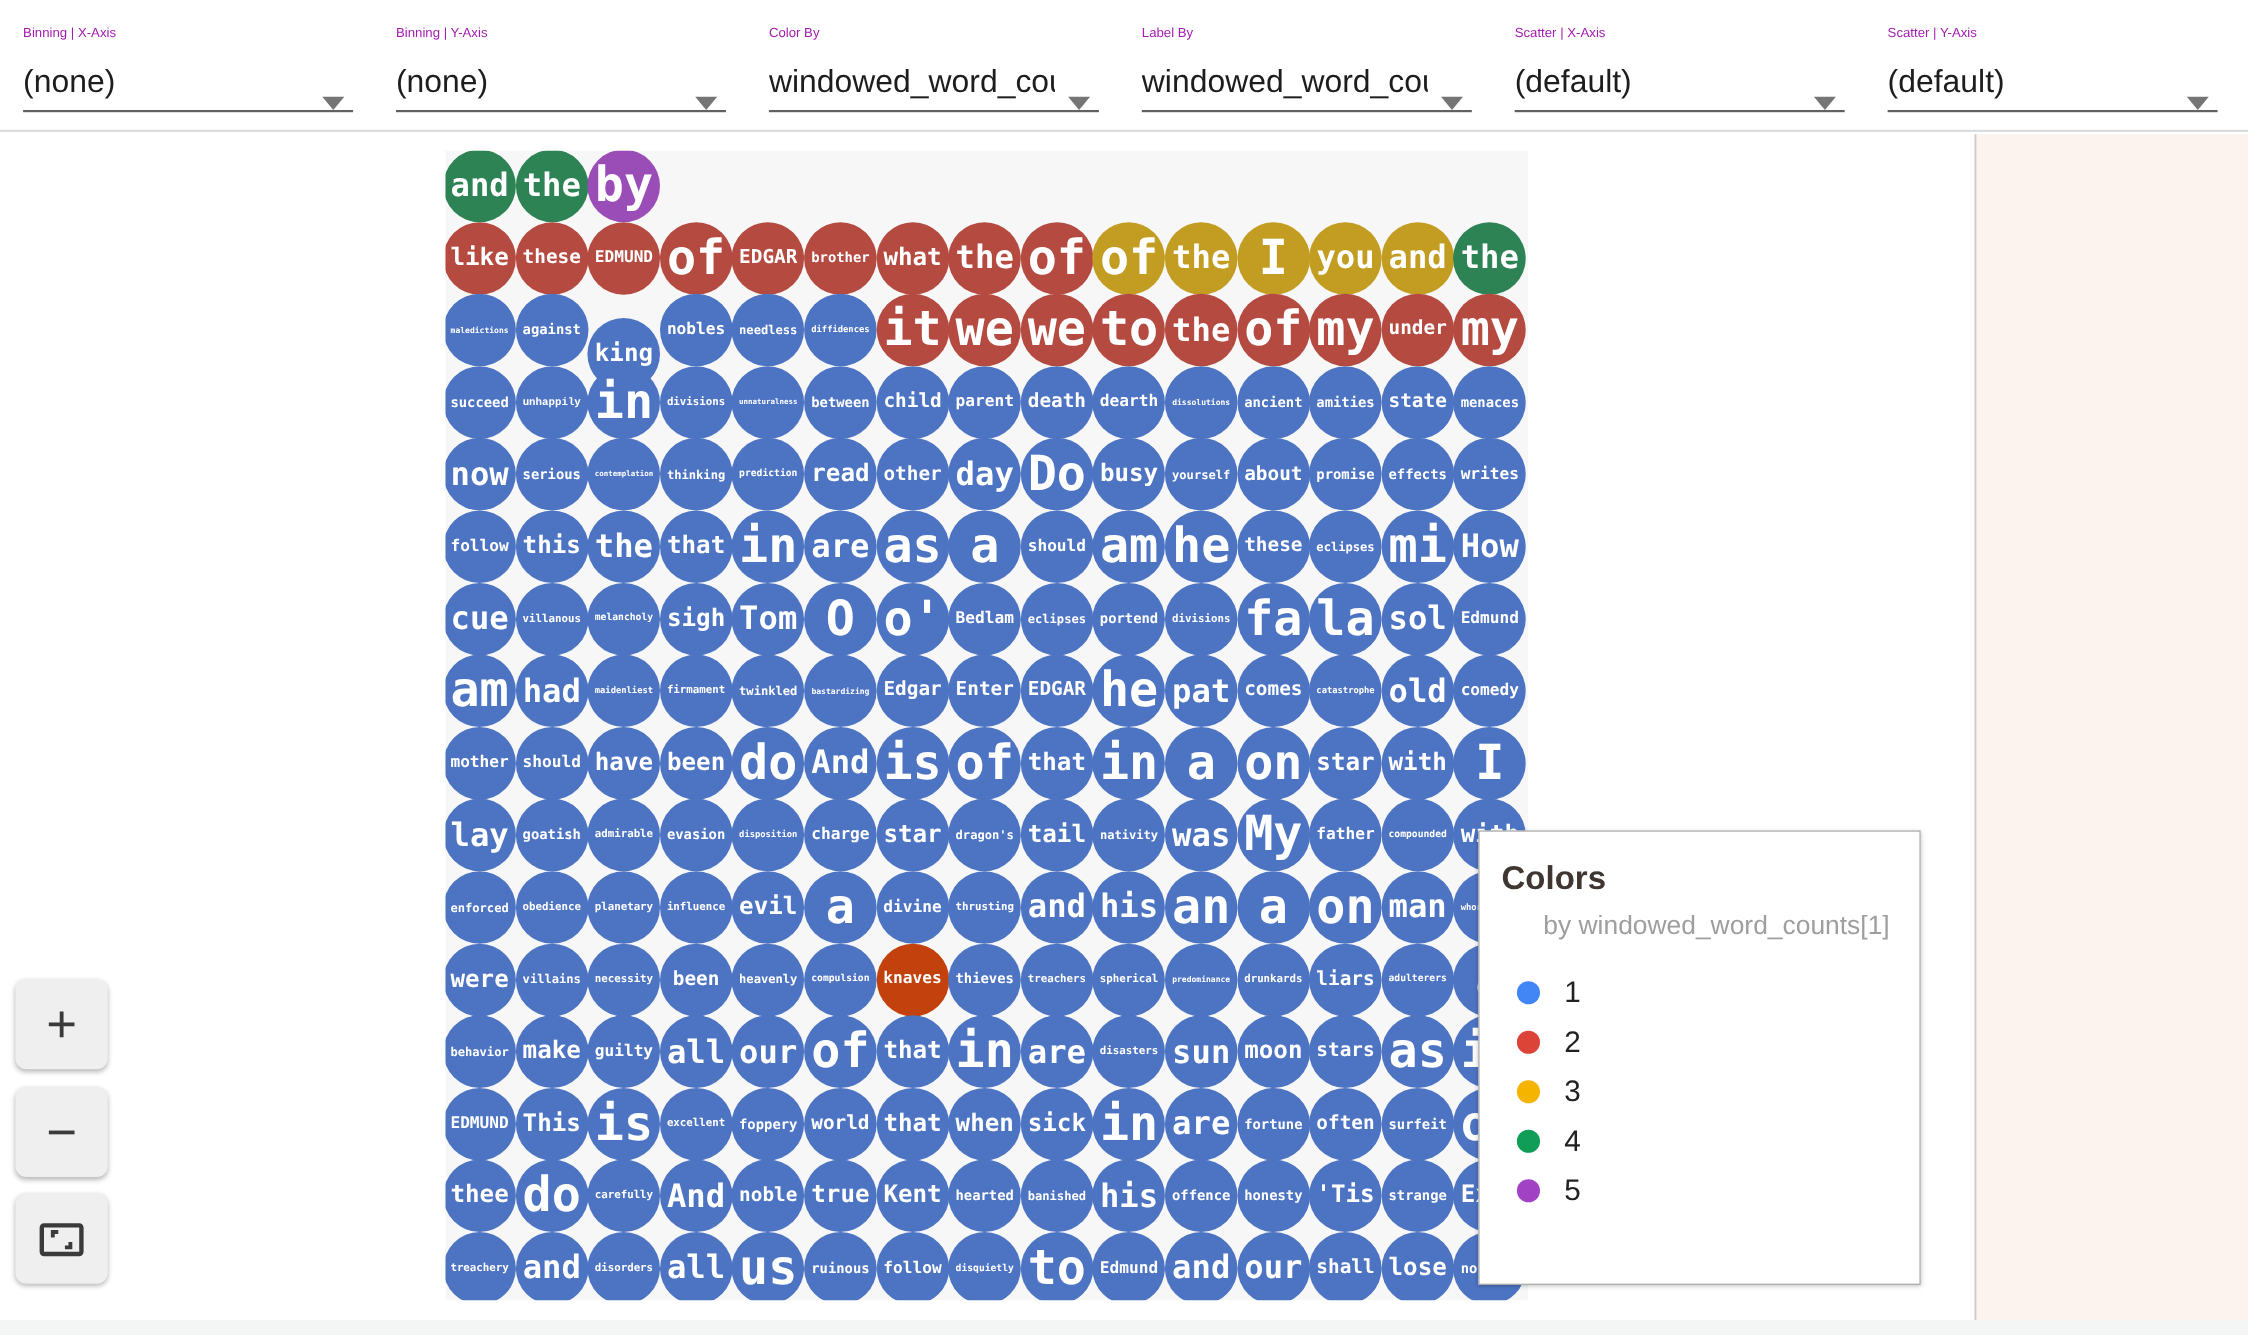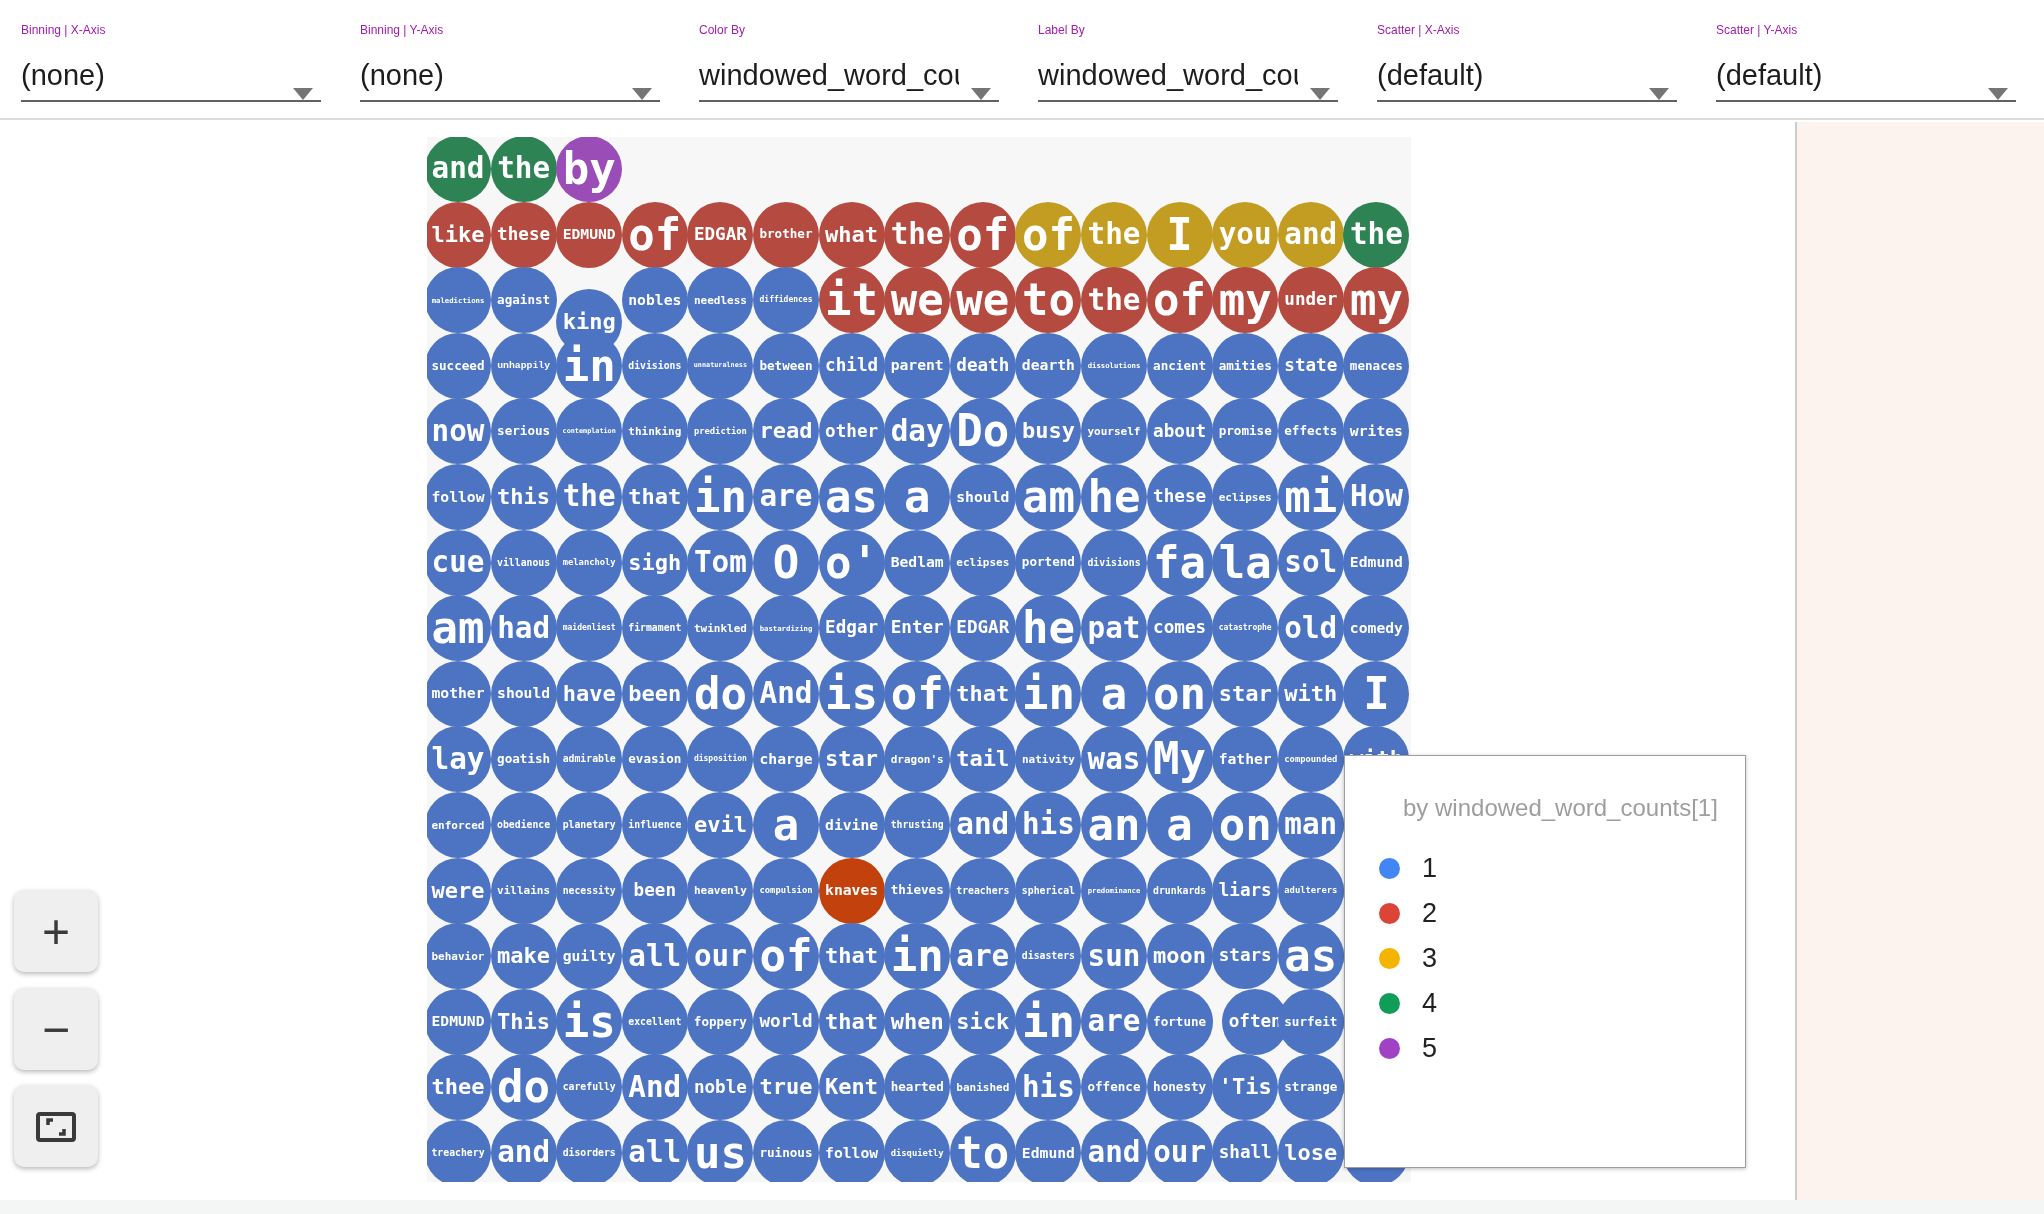--- a/index.html
+++ b/index.html
@@ -13,21 +13,21 @@
   .field{width:300px;position:relative;flex:0 0 auto;}
   .f-label{font-size:12px;color:#a21caf;line-height:21px;}
   .f-value{margin-top:15px;font-size:29px;color:#1d1d1d;white-space:nowrap;overflow:hidden;
            width:260px;height:38px;line-height:38px;}
   .f-underline{border-bottom:2px solid #616161;margin-top:6px;width:300px;}
   .f-arrow{position:absolute;right:8px;bottom:18px;width:0;height:0;
            border-left:10px solid transparent;border-right:10px solid transparent;
            border-top:12px solid #757575;}
 
   
-  .canvas{position:absolute;left:427px;top:137px;width:984px;height:1045px;
+  .canvas{position:absolute;left:405px;top:137px;width:984px;height:1045px;
           background:#f7f7f7;overflow:hidden;text-align:right;}
   .circle{position:absolute;width:66px;height:66px;border-radius:50%;
           display:flex;align-items:center;justify-content:center;
           color:#fff;font-family:"DejaVu Sans Mono",monospace;font-weight:bold;
           white-space:nowrap;line-height:1;}
 
   
   .legend{position:absolute;left:1344px;top:755px;width:402px;height:413px;background:#fff;
           border:1px solid #9e9e9e;z-index:10;box-shadow:0 1px 4px rgba(0,0,0,.25);
           box-sizing:border-box;}
@@ -287,21 +287,21 @@
       <div class="circle" style="left: 129.2px; top: 851.8px; background: rgb(77, 116, 194); font-size: 44px;">is</div>
       <div class="circle" style="left: 194.8px; top: 851.8px; background: rgb(77, 116, 194); font-size: 9.8px;">excellent</div>
       <div class="circle" style="left: 260.4px; top: 851.8px; background: rgb(77, 116, 194); font-size: 12.6px;">foppery</div>
       <div class="circle" style="left: 326px; top: 851.8px; background: rgb(77, 116, 194); font-size: 17.6px;">world</div>
       <div class="circle" style="left: 391.6px; top: 851.8px; background: rgb(77, 116, 194); font-size: 22px;">that</div>
       <div class="circle" style="left: 457.2px; top: 851.8px; background: rgb(77, 116, 194); font-size: 22px;">when</div>
       <div class="circle" style="left: 522.8px; top: 851.8px; background: rgb(77, 116, 194); font-size: 22px;">sick</div>
       <div class="circle" style="left: 588.4px; top: 851.8px; background: rgb(77, 116, 194); font-size: 44px;">in</div>
       <div class="circle" style="left: 654px; top: 851.8px; background: rgb(77, 116, 194); font-size: 29.3px;">are</div>
       <div class="circle" style="left: 719.6px; top: 851.8px; background: rgb(77, 116, 194); font-size: 12.6px;">fortune</div>
-      <div class="circle" style="left: 785.2px; top: 851.8px; background: rgb(77, 116, 194); font-size: 17.6px; margin-left: 10px;">often</div>
+      <div class="circle" style="left: 785.2px; top: 851.8px; background: rgb(77, 116, 194); font-size: 17.6px;">often</div>
       <div class="circle" style="left: 850.8px; top: 851.8px; background: rgb(77, 116, 194); font-size: 12.6px;">surfeit</div>
       <div class="circle" style="left: 916.4px; top: 851.8px; background: rgb(77, 116, 194); font-size: 44px;">of</div>
       <div class="circle" style="left: -2px; top: 917.4px; background: rgb(77, 116, 194); font-size: 22px;">thee</div>
       <div class="circle" style="left: 63.6px; top: 917.4px; background: rgb(77, 116, 194); font-size: 44px;">do</div>
       <div class="circle" style="left: 129.2px; top: 917.4px; background: rgb(77, 116, 194); font-size: 9.8px;">carefully</div>
       <div class="circle" style="left: 194.8px; top: 917.4px; background: rgb(77, 116, 194); font-size: 29.3px;">And</div>
       <div class="circle" style="left: 260.4px; top: 917.4px; background: rgb(77, 116, 194); font-size: 17.6px;">noble</div>
       <div class="circle" style="left: 326px; top: 917.4px; background: rgb(77, 116, 194); font-size: 22px;">true</div>
       <div class="circle" style="left: 391.6px; top: 917.4px; background: rgb(77, 116, 194); font-size: 22px;">Kent</div>
       <div class="circle" style="left: 457.2px; top: 917.4px; background: rgb(77, 116, 194); font-size: 12.6px;">hearted</div>
@@ -328,20 +328,21 @@
       <div class="circle" style="left: 850.8px; top: 983px; background: rgb(77, 116, 194); font-size: 22px;">lose</div>
       <div class="circle" style="left: 916.4px; top: 983px; background: rgb(77, 116, 194); font-size: 12.6px;">nothing</div>
     </div>
 
   <div class="divider"></div>
   <div class="info-panel"></div>
   <div class="bottom-strip"></div>
 
   <div class="legend">
     <div class="legend-body">
+      <div class="legend-colors">Colors</div>
       <div class="legend-sub">by windowed_word_counts[1]</div>
       <div class="legend-items">
           <div class="legend-item">
             <div class="legend-dot" style="background: rgb(66, 133, 244);"></div>
             <div class="legend-item-label">1</div>
           </div>
           <div class="legend-item">
             <div class="legend-dot" style="background: rgb(219, 68, 55);"></div>
             <div class="legend-item-label">2</div>
           </div>

